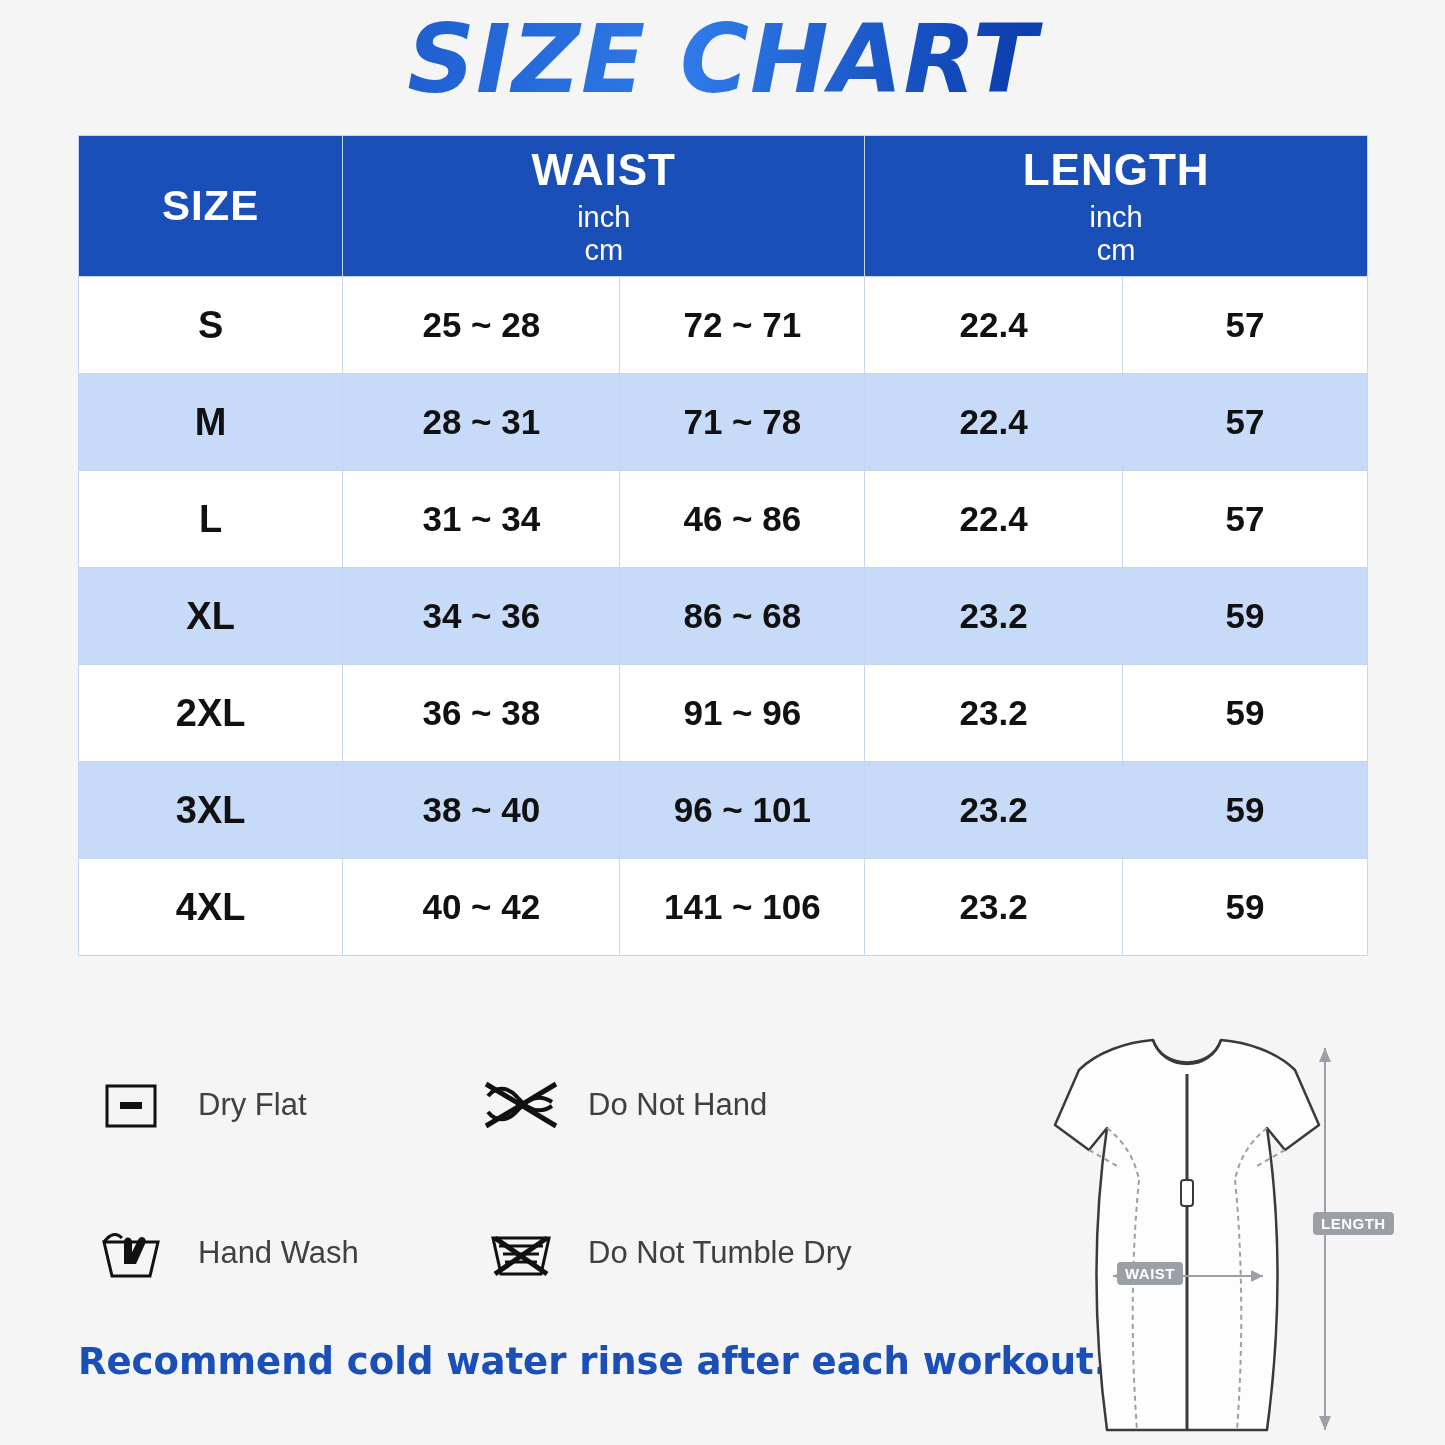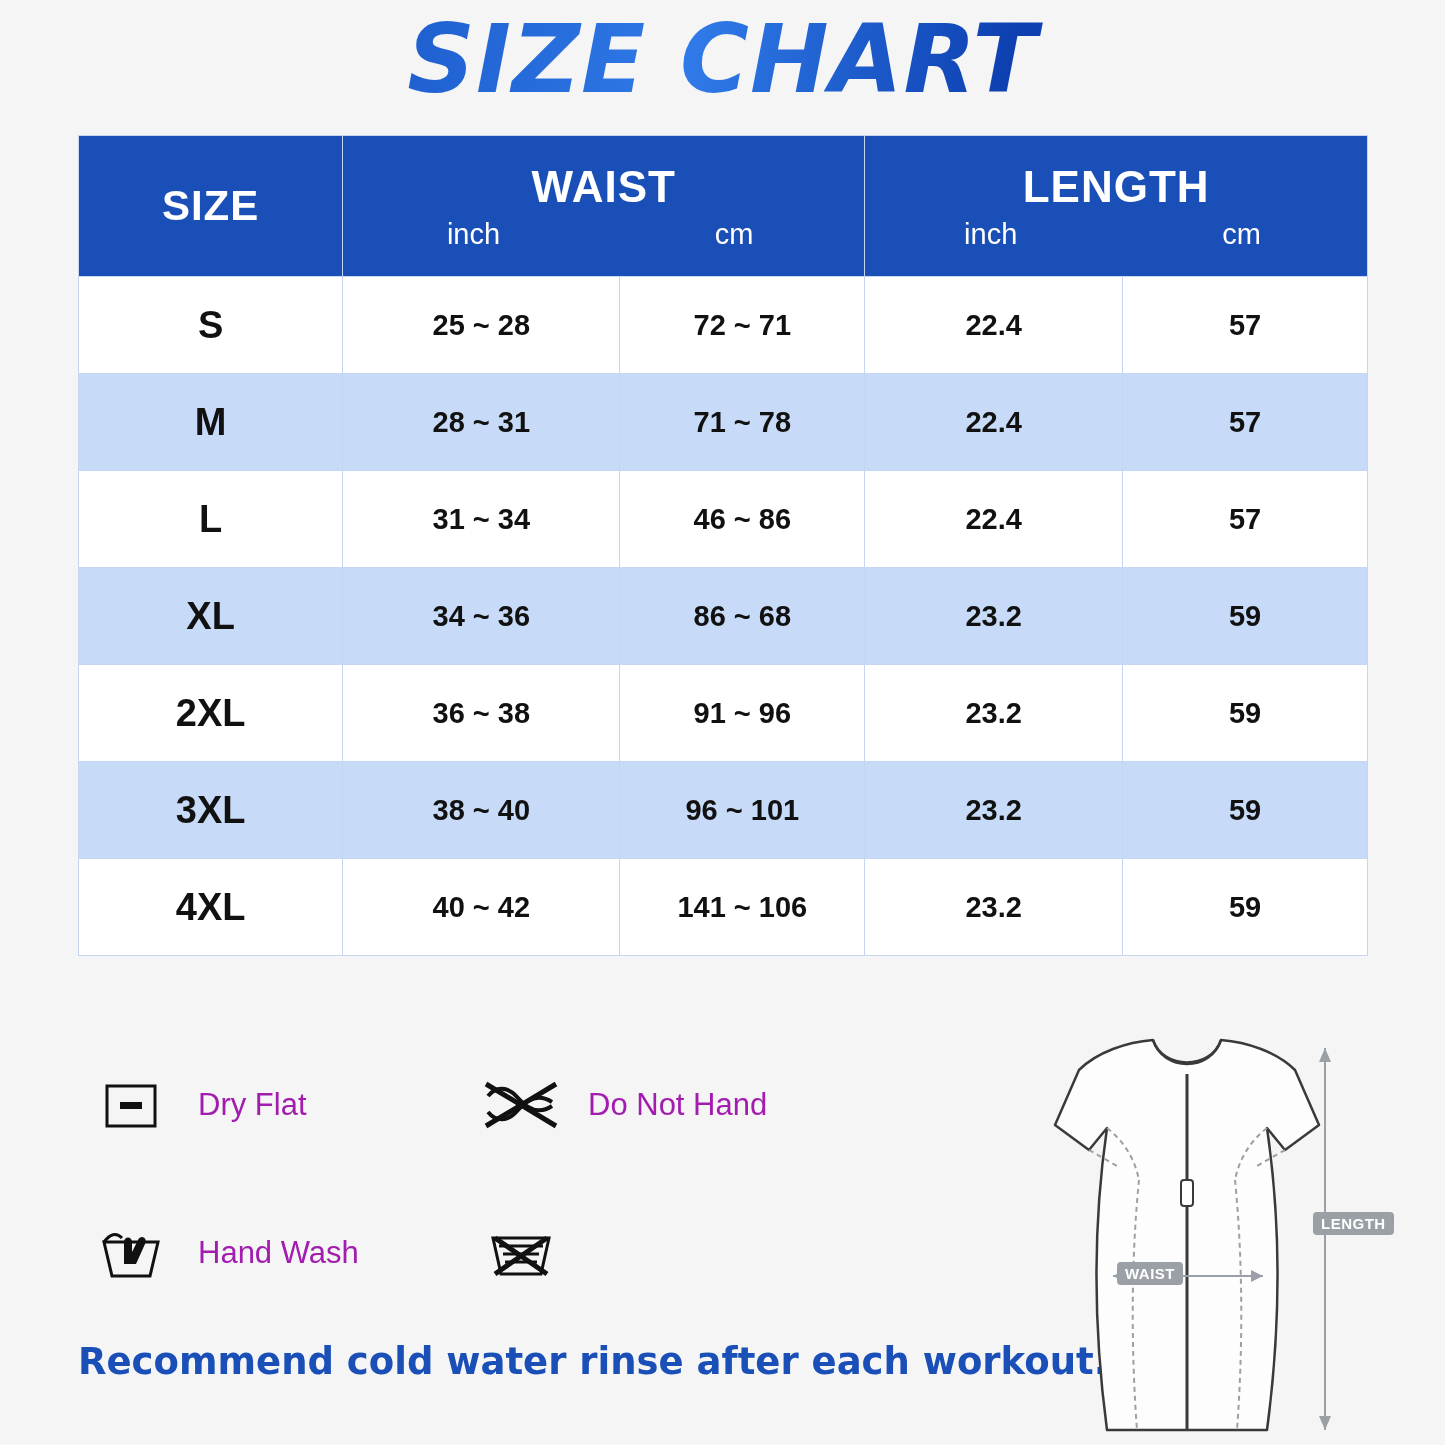--- a/index.html
+++ b/index.html
@@ -71,29 +71,30 @@
     height: 100%;
   }
   .group-title {
     font-size: 44px;
     font-weight: 700;
     letter-spacing: 1px;
     margin-bottom: 6px;
   }
   .group-units {
     display: flex;
+    flex-direction: column;
   }
   .group-units span {
     flex: 1;
     font-size: 29px;
     font-weight: 400;
   }
   tbody td {
     height: 94px;
-    font-size: 29px;
+    font-size: 35px;
     font-weight: 700;
     color: #111111;
     background: #ffffff;
   }
   tbody tr.alt td {
     background: #c7daf7;
   }
   td.size-cell {
     font-size: 38px;
   }
@@ -124,21 +125,21 @@
   .care-icon {
     width: 86px;
     height: 86px;
     display: flex;
     align-items: center;
     justify-content: center;
     flex: 0 0 86px;
   }
   .care-label {
     font-size: 31px;
-    color: #a21caf;
+    color: #404040;
     margin-left: 24px;
     font-family: "Liberation Sans", sans-serif;
   }
   .recommend {
     position: absolute;
     left: 78px;
     top: 320px;
     font-size: 37px;
     font-weight: 700;
     color: #1a4fb8;
@@ -304,20 +305,21 @@
           <span class="care-icon">
             <svg width="80" height="74" viewBox="0 0 80 74">
               <path d="M12 22 L68 22 L60 58 L20 58 Z" fill="none" stroke="#111" stroke-width="3"></path>
               <path d="M18 30 L62 30" stroke="#111" stroke-width="3"></path>
               <path d="M22 38 L58 38" stroke="#111" stroke-width="3"></path>
               <path d="M24 46 L56 46" stroke="#111" stroke-width="3"></path>
               <path d="M14 22 L66 58" stroke="#111" stroke-width="5"></path>
               <path d="M66 22 L14 58" stroke="#111" stroke-width="5"></path>
             </svg>
           </span>
+          <span class="care-label">Do Not Tumble Dry</span>
         </div>
 
       </div>
     </div>
 
     <div class="recommend">Recommend cold water rinse after each workout.</div>
 
     <div class="garment">
       <svg width="430" height="415" viewBox="0 0 430 415">
 

